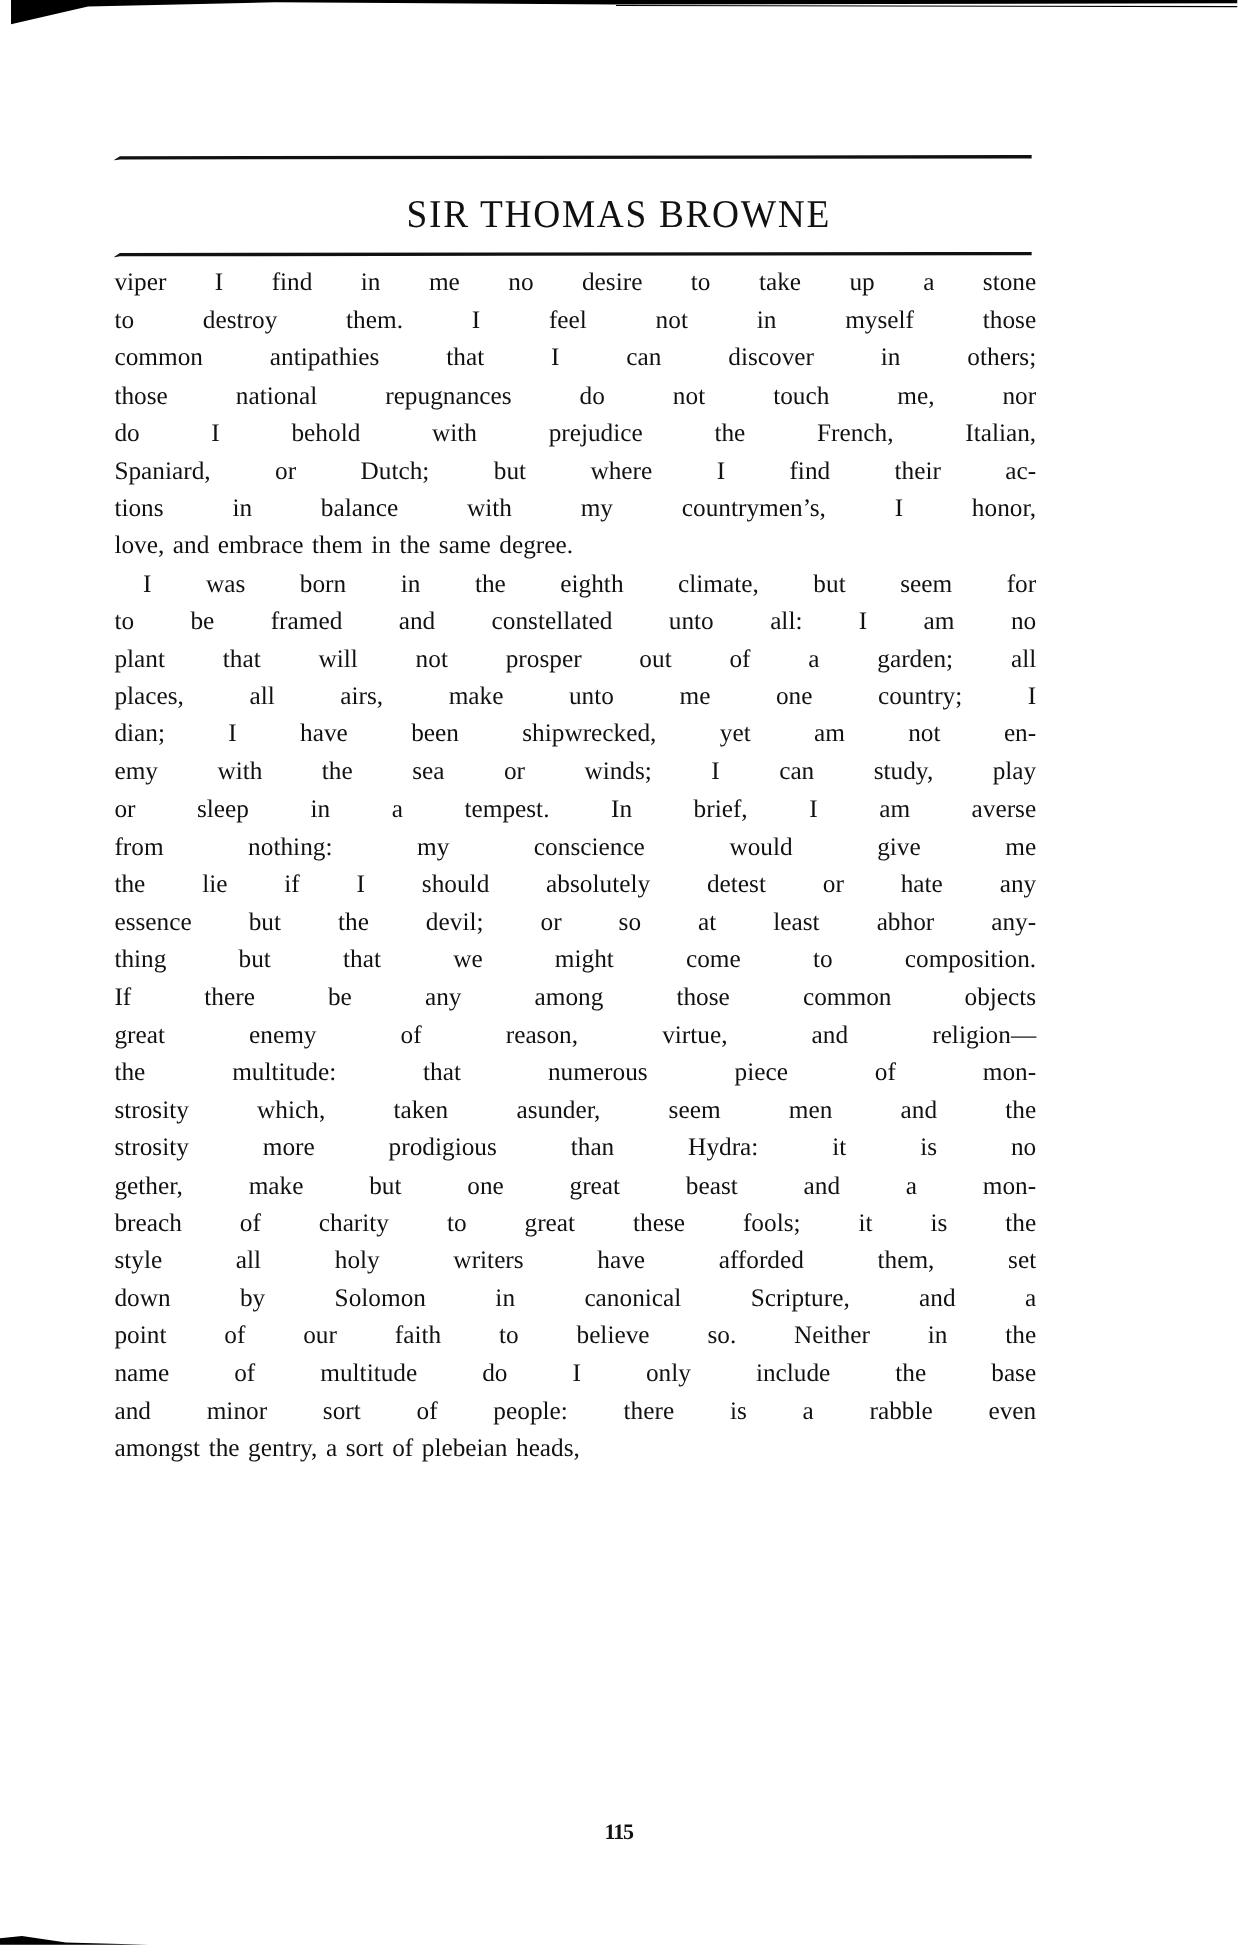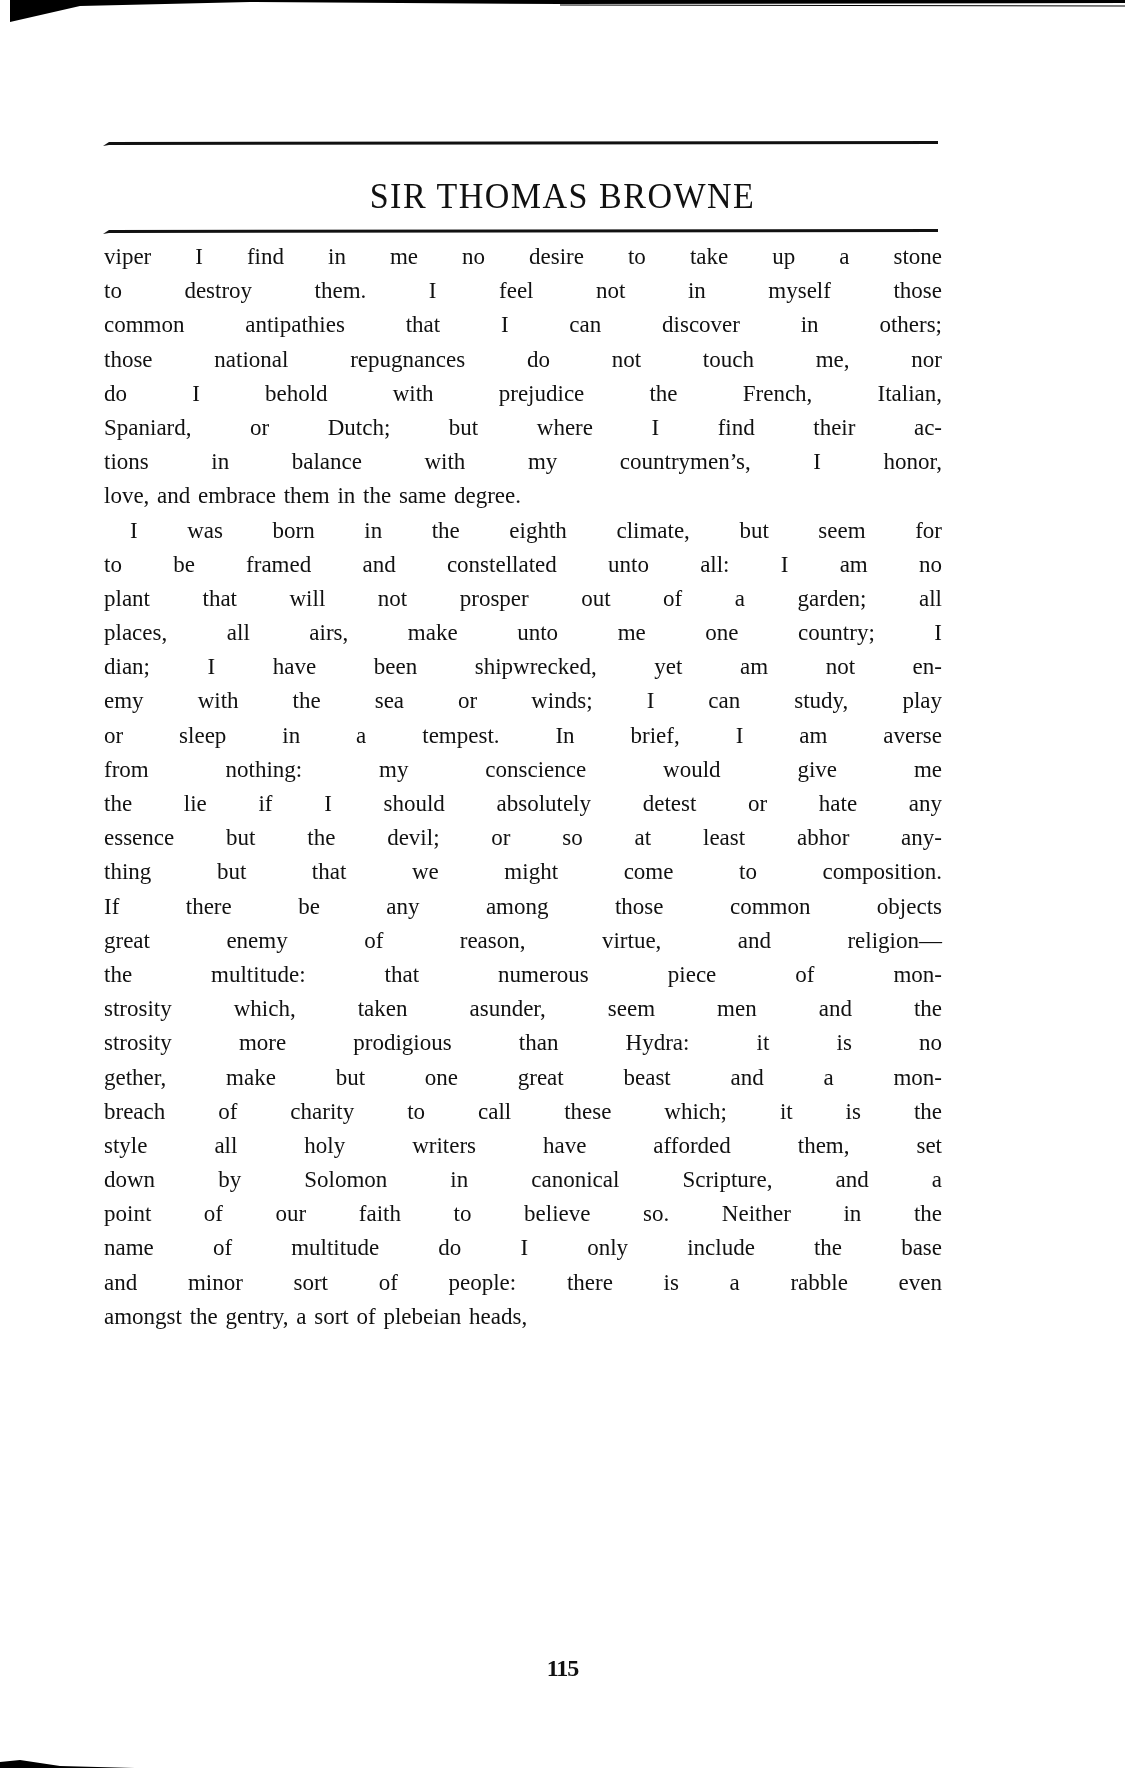--- a/index.html
+++ b/index.html
@@ -70,21 +70,21 @@
       padding-left: 26px;
     }
     .page-number {
       position: absolute;
       left: 0;
       width: 1125px;
       top: 1655px;
       text-align: center;
       font-family: "Liberation Serif", "DejaVu Serif", serif;
       font-weight: bold;
-      font-size: 24px;
+      font-size: 20px;
       letter-spacing: -1px;
     }
   </style>
 </head>
 <body>
 
 <svg class="scan-edge-top" viewBox="0 0 1125 30" preserveAspectRatio="none">
   <path d="M10 0 L1125 0 L1125 3 L560 4 L250 2 L80 6 L10 22 Z" fill="#000"></path>
   <line x1="560" y1="5" x2="1125" y2="6" stroke="#000" stroke-width="1"></line>
 </svg>
@@ -121,21 +121,21 @@
       <span class="line">from nothing: my conscience would give me</span>
       <span class="line">the lie if I should absolutely detest or hate any</span>
       <span class="line">essence but the devil; or so at least abhor any-</span>
       <span class="line">thing but that we might come to composition.</span>
       <span class="line">If there be any among those common objects</span>
       <span class="line">great enemy of reason, virtue, and religion—</span>
       <span class="line">the multitude: that numerous piece of mon-</span>
       <span class="line">strosity which, taken asunder, seem men and the</span>
       <span class="line">strosity more prodigious than Hydra: it is no</span>
       <span class="line">gether, make but one great beast and a mon-</span>
-      <span class="line">breach of charity to call these which; it is the</span>
+      <span class="line">breach of charity to great these fools; it is the</span>
       <span class="line">style all holy writers have afforded them, set</span>
       <span class="line">down by Solomon in canonical Scripture, and a</span>
       <span class="line">point of our faith to believe so.  Neither in the</span>
       <span class="line">name of multitude do I only include the base</span>
       <span class="line">and minor sort of people: there is a rabble even</span>
       <span class="line last">amongst the gentry, a sort of plebeian heads,</span>
     </div>
   </div>
 
 <div class="page-number">115</div>

